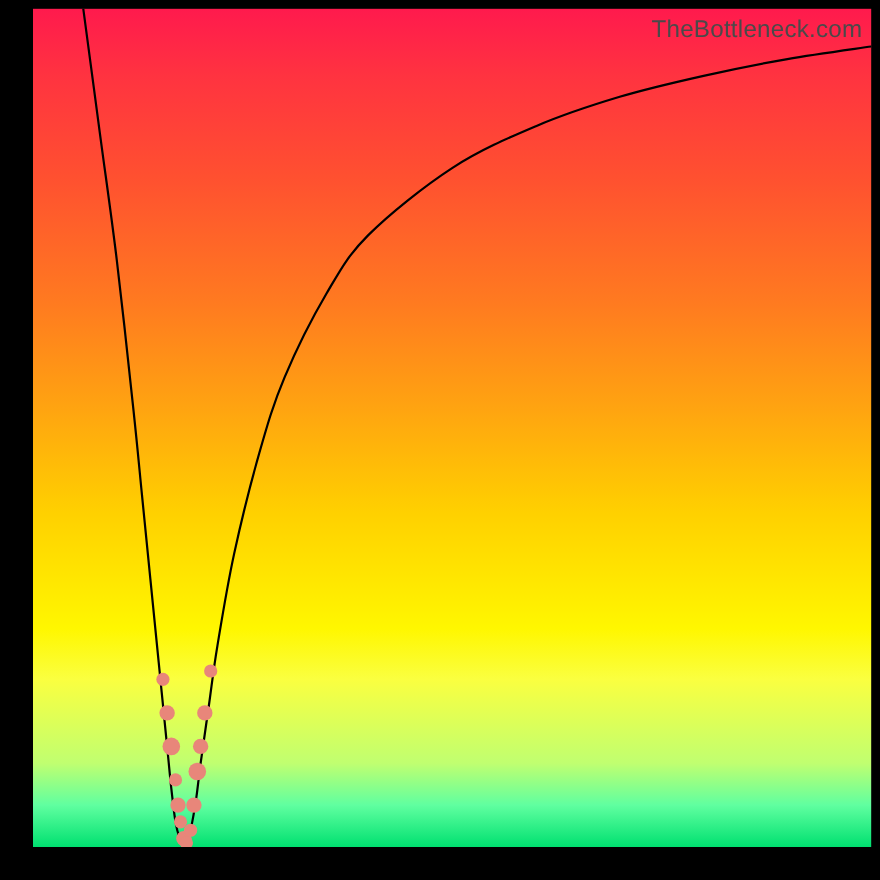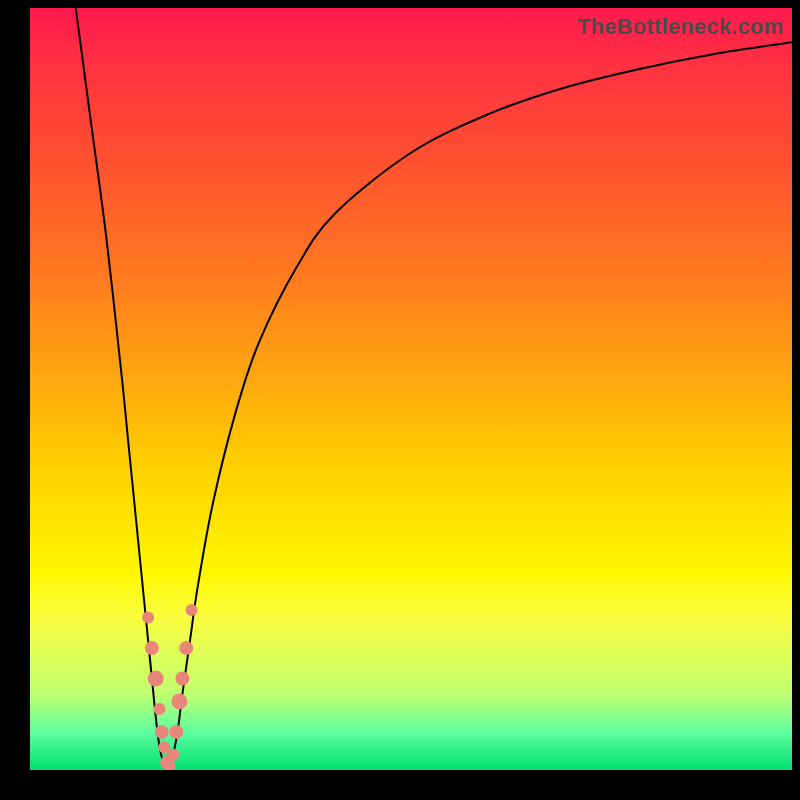--- a/index.html
+++ b/index.html
@@ -38,21 +38,21 @@
       #00e070 100%
     );
   }
   .watermark {
     position: absolute;
     top: 6px;
     right: 8px;
     color: #4a4a4a;
     font-size: 22px;
     letter-spacing: 0.2px;
-    font-weight: 700;
+    font-weight: 400;
     user-select: none;
     text-align: right;
   }
   svg.overlay {
     position: absolute;
     left: 0;
     top: 0;
     width: 762px;
     height: 762px;
   }

